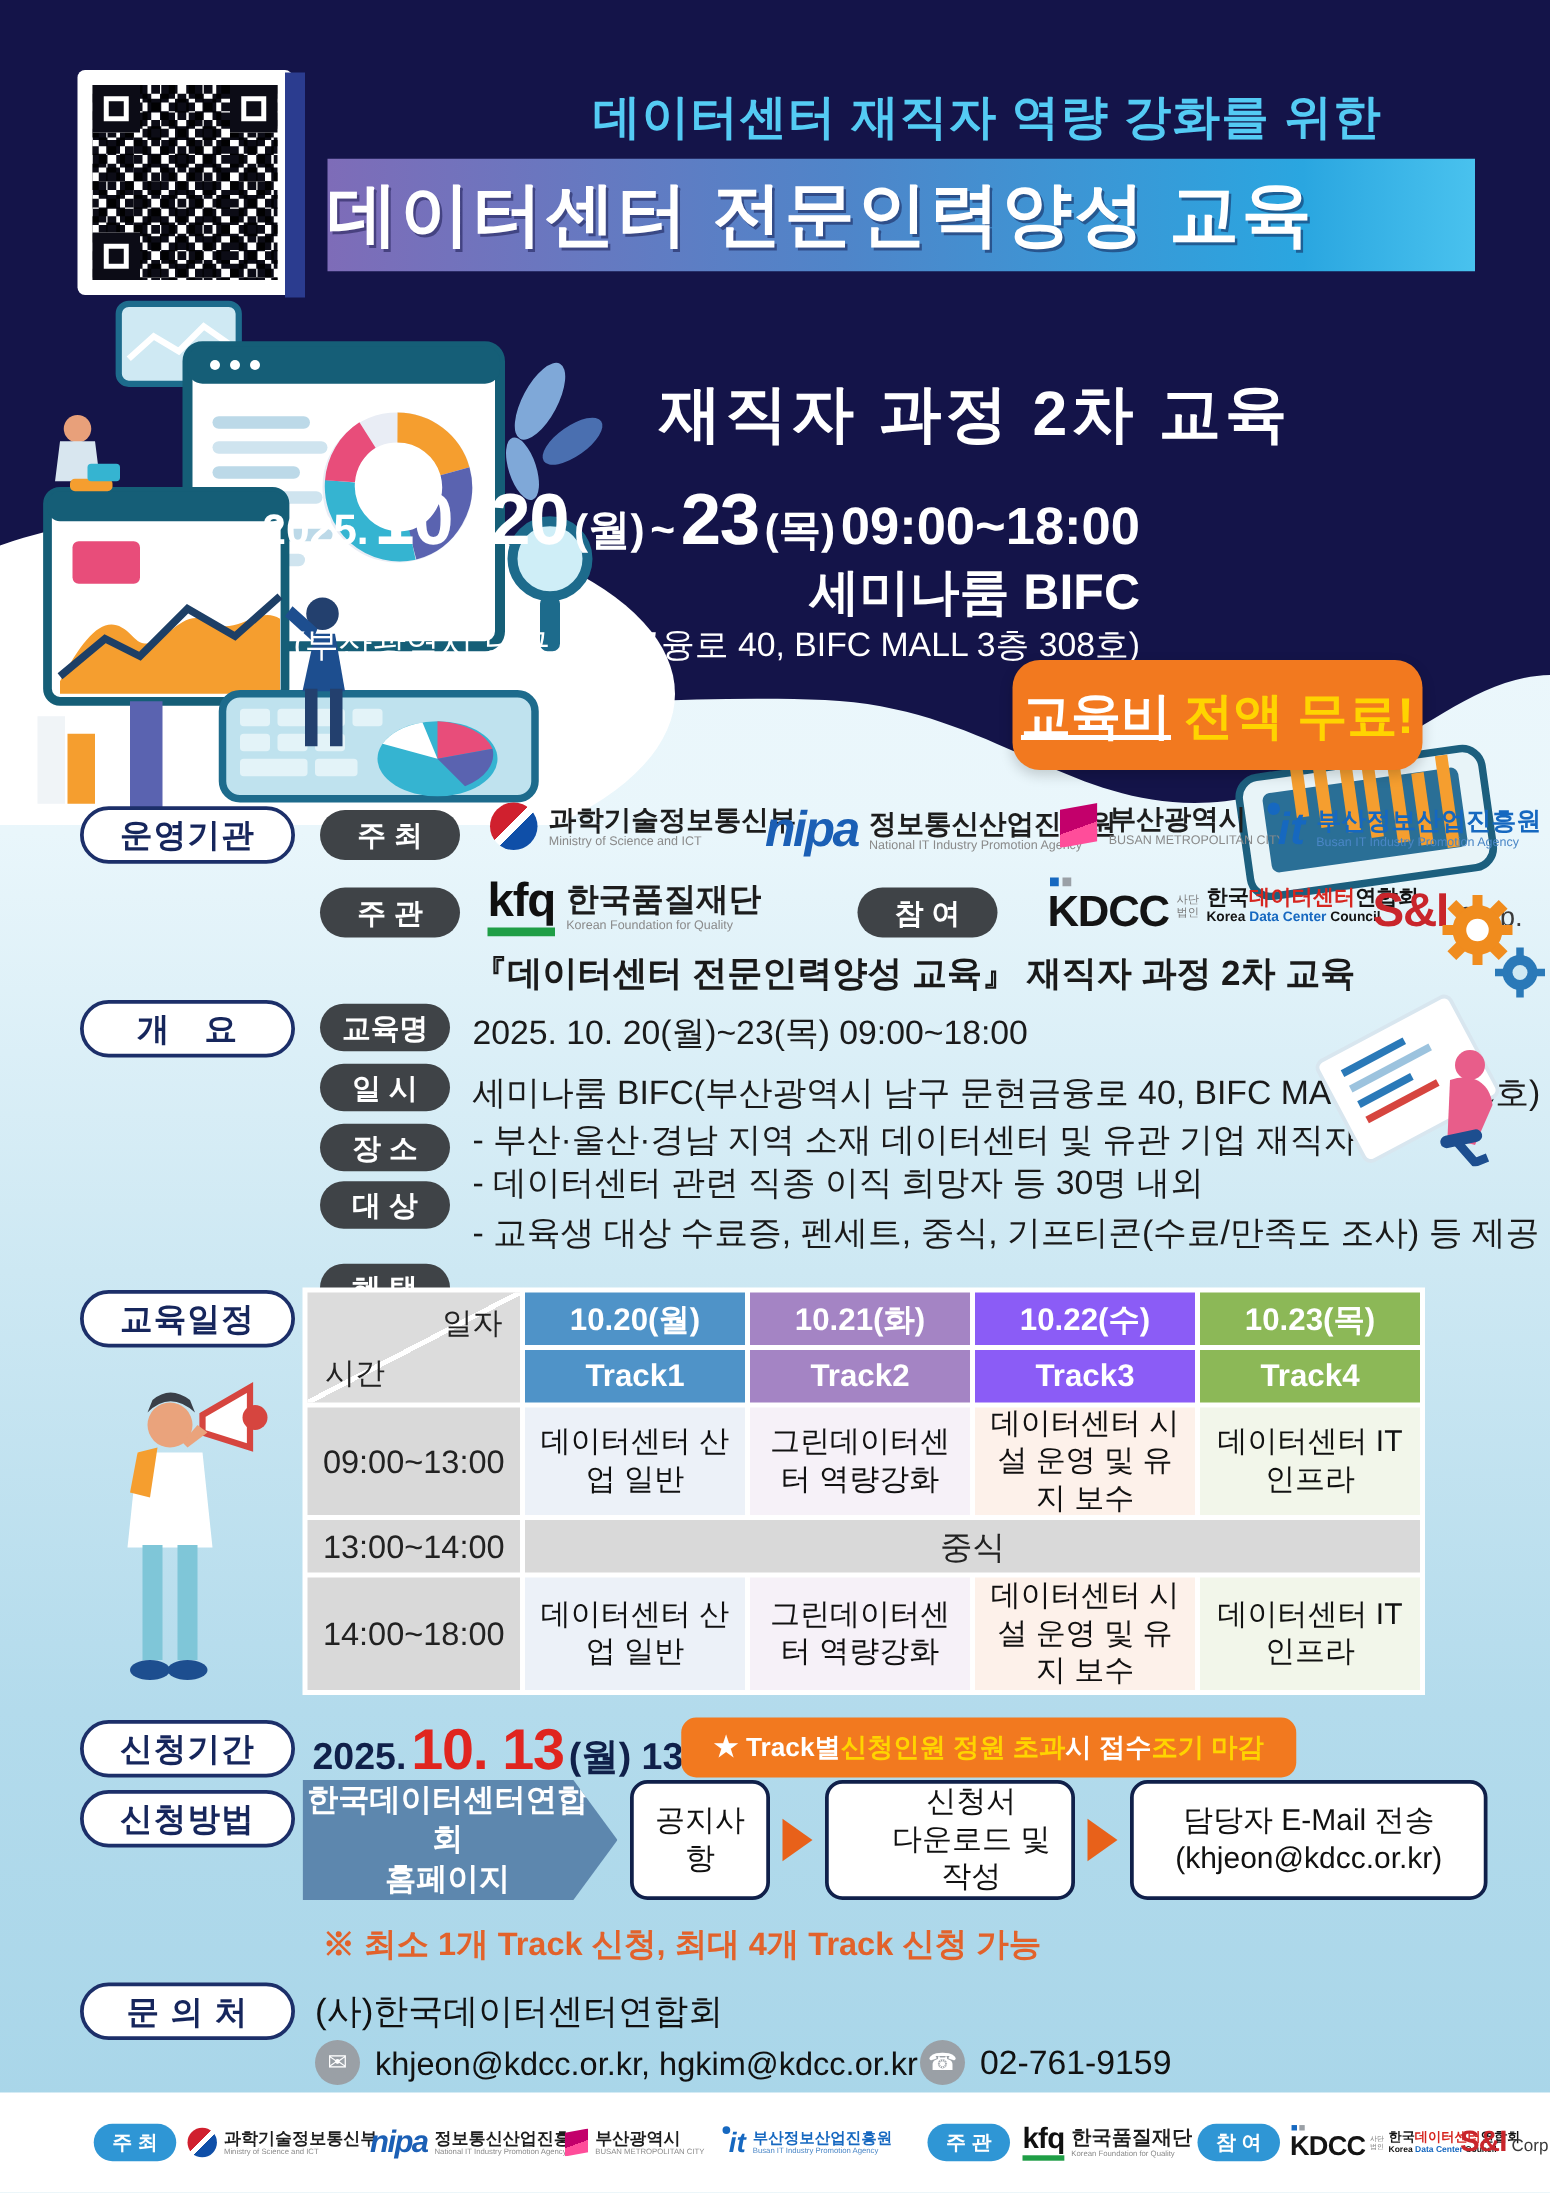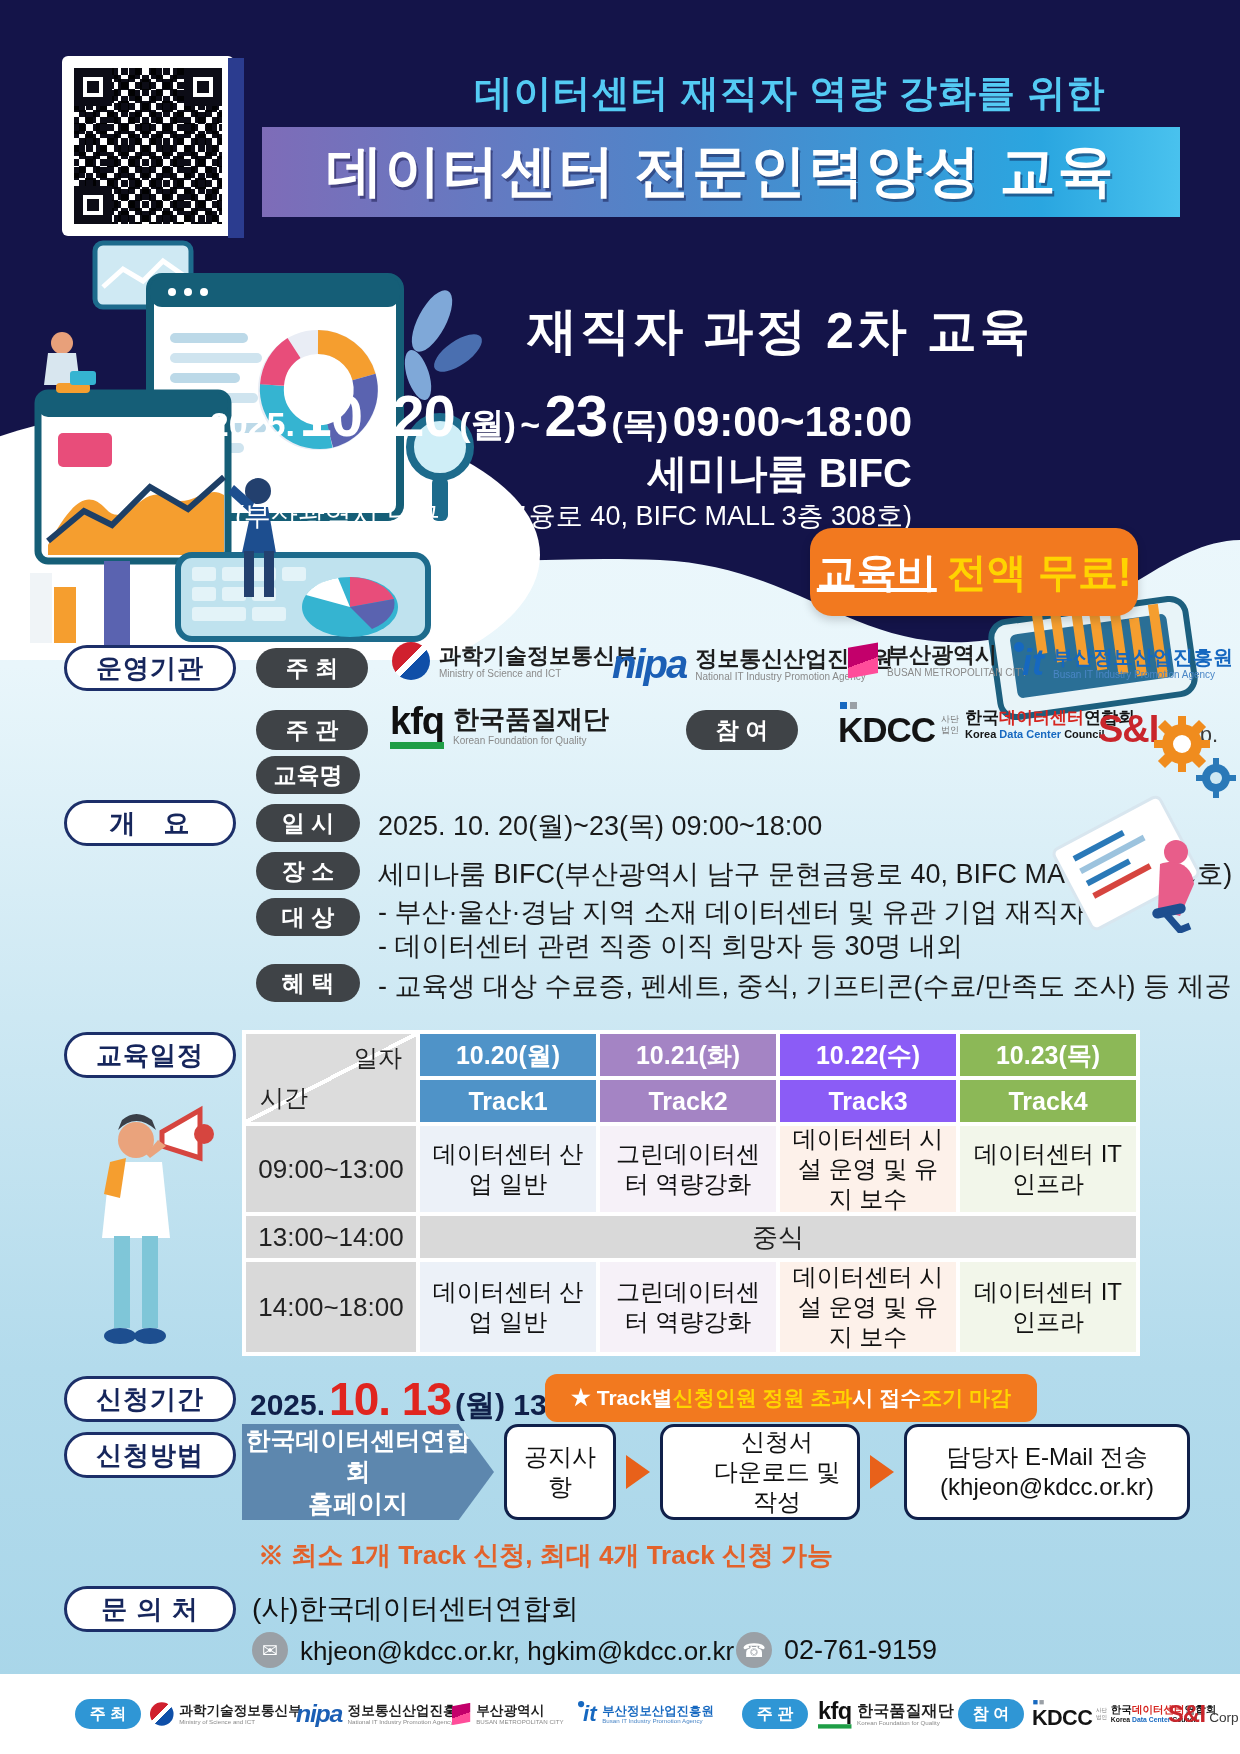--- a/index.html
+++ b/index.html
@@ -11,21 +11,21 @@
   }
   .abs { position:absolute; }
 
   
   .hero { position:absolute; top:0; left:0; width:992px; height:660px;padding-left:28px; }
   .hero-bg { position:absolute; top:0; left:0; }
   .hero-sub { position:absolute; top:68px; left:400px; width:780px; text-align:center;
     font-size:38px; font-weight:bold; color:#54cbf4; letter-spacing:1px; }
   .hero-banner { position:absolute; top:127px; left:262px; width:918px; height:90px;
     background:linear-gradient(90deg,#7e6cb8 0%, #4f85c9 45%, #2aa6e0 85%, #49c2ee 100%);
-    display:flex; align-items:center; justify-content:center; }
+    display:flex; align-items:center; }
   .hero-banner span { font-size:56px; font-weight:bold; color:#ffffff; letter-spacing:2px;
     text-shadow:2px 3px 0 rgba(10,10,60,.45); }
   .hero-session { position:absolute; top:298px; left:300px; width:960px; text-align:center;
     font-size:50px; font-weight:bold; color:#ffffff; letter-spacing:3px; }
   .hero-date { position:absolute; top:382px; right:80px; color:#ffffff; white-space:nowrap; }
   .hero-date .sm { font-size:34px; font-weight:bold; }
   .hero-date .lg { font-size:58px; font-weight:bold; letter-spacing:-1px; }
   .hero-date .tm { font-size:42px; font-weight:bold; }
   .hero-venue { position:absolute; top:446px; right:80px; font-size:40px; font-weight:bold; color:#ffffff; }
   .hero-addr { position:absolute; top:498px; right:80px; font-size:27px; color:#ffffff; }
@@ -48,21 +48,21 @@
   .qr-f::after { content:""; position:absolute; left:4px; top:4px; width:12px; height:12px; background:#0c0c16; }
   .qr-f.tl { top:0; left:0; } .qr-f.tr { top:0; right:0; } .qr-f.bl { bottom:0; left:0; }
 
   
   .seclabel { position:absolute; width:172px; height:46px; background:#ffffff;
     border:3px solid #1c2f69; border-radius:26px; display:flex; align-items:center; justify-content:center;
     font-size:26px; font-weight:bold; color:#16265c; letter-spacing:1px; }
   .tag { position:absolute; background:#3f4347; color:#ffffff; border-radius:20px;
     display:flex; align-items:center; justify-content:center; font-size:23px; font-weight:bold; }
   .tag.w112 { width:112px; height:40px; }
-  .tag.w104 { width:104px; height:38px; }
+  .tag.w104 { width:104px; height:38px;margin-top:47px; }
   .btxt { position:absolute; font-size:27px; color:#1a1a1a; white-space:nowrap; }
   .btxt.bold { font-weight:bold; font-size:28px; }
 
   
   .logo { display:flex; align-items:center; gap:9px; }
   .logo .txt { display:flex; flex-direction:column; line-height:1.15; }
   .lname { font-size:22px; font-weight:bold; color:#1d1d1d; white-space:nowrap; }
   .lsub { font-size:10px; color:#8a8a8a; white-space:nowrap; }
   .msit-mark { width:38px; height:38px; border-radius:50%;
     background:linear-gradient(135deg,#d0202e 0 44%, #ffffff 44% 56%, #0f4fa8 56% 100%); }
@@ -341,20 +341,21 @@
       <span class="kdcc-l1"><span class="blk">한국</span><span class="red">데이터센터</span><span class="blk">연합회</span></span>
       <span class="kdcc-l2"><span>Korea </span><span class="blue">Data Center</span><span> Council</span></span>
     </div>
   </div>
   <div class="abs logo" style="left:1098px; top:708px; gap:2px; align-items:baseline;">
     <span class="sni-mark">S&amp;I</span>
     <span class="sni-corp">Corp.</span>
   </div>
 
   <div class="tag w104" style="left:256px; top:756px;">교육명</div>
+  <div class="btxt bold" style="left:378px; top:760px;">『데이터센터 전문인력양성 교육』 재직자 과정 2차 교육</div>
 
   <div class="seclabel" style="left:64px; top:800px;">개　요</div>
   <div class="tag w104" style="left:256px; top:804px;">일 시</div>
   <div class="btxt" style="left:378px; top:808px;">2025. 10. 20(월)~23(목) 09:00~18:00</div>
 
   <div class="tag w104" style="left:256px; top:852px;">장 소</div>
   <div class="btxt" style="left:378px; top:856px;">세미나룸 BIFC(부산광역시 남구 문현금융로 40, BIFC MALL 3층 308호)</div>
 
   <div class="tag w104" style="left:256px; top:898px;">대 상</div>
   <div class="btxt" style="left:378px; top:894px;">- 부산·울산·경남 지역 소재 데이터센터 및 유관 기업 재직자</div>

